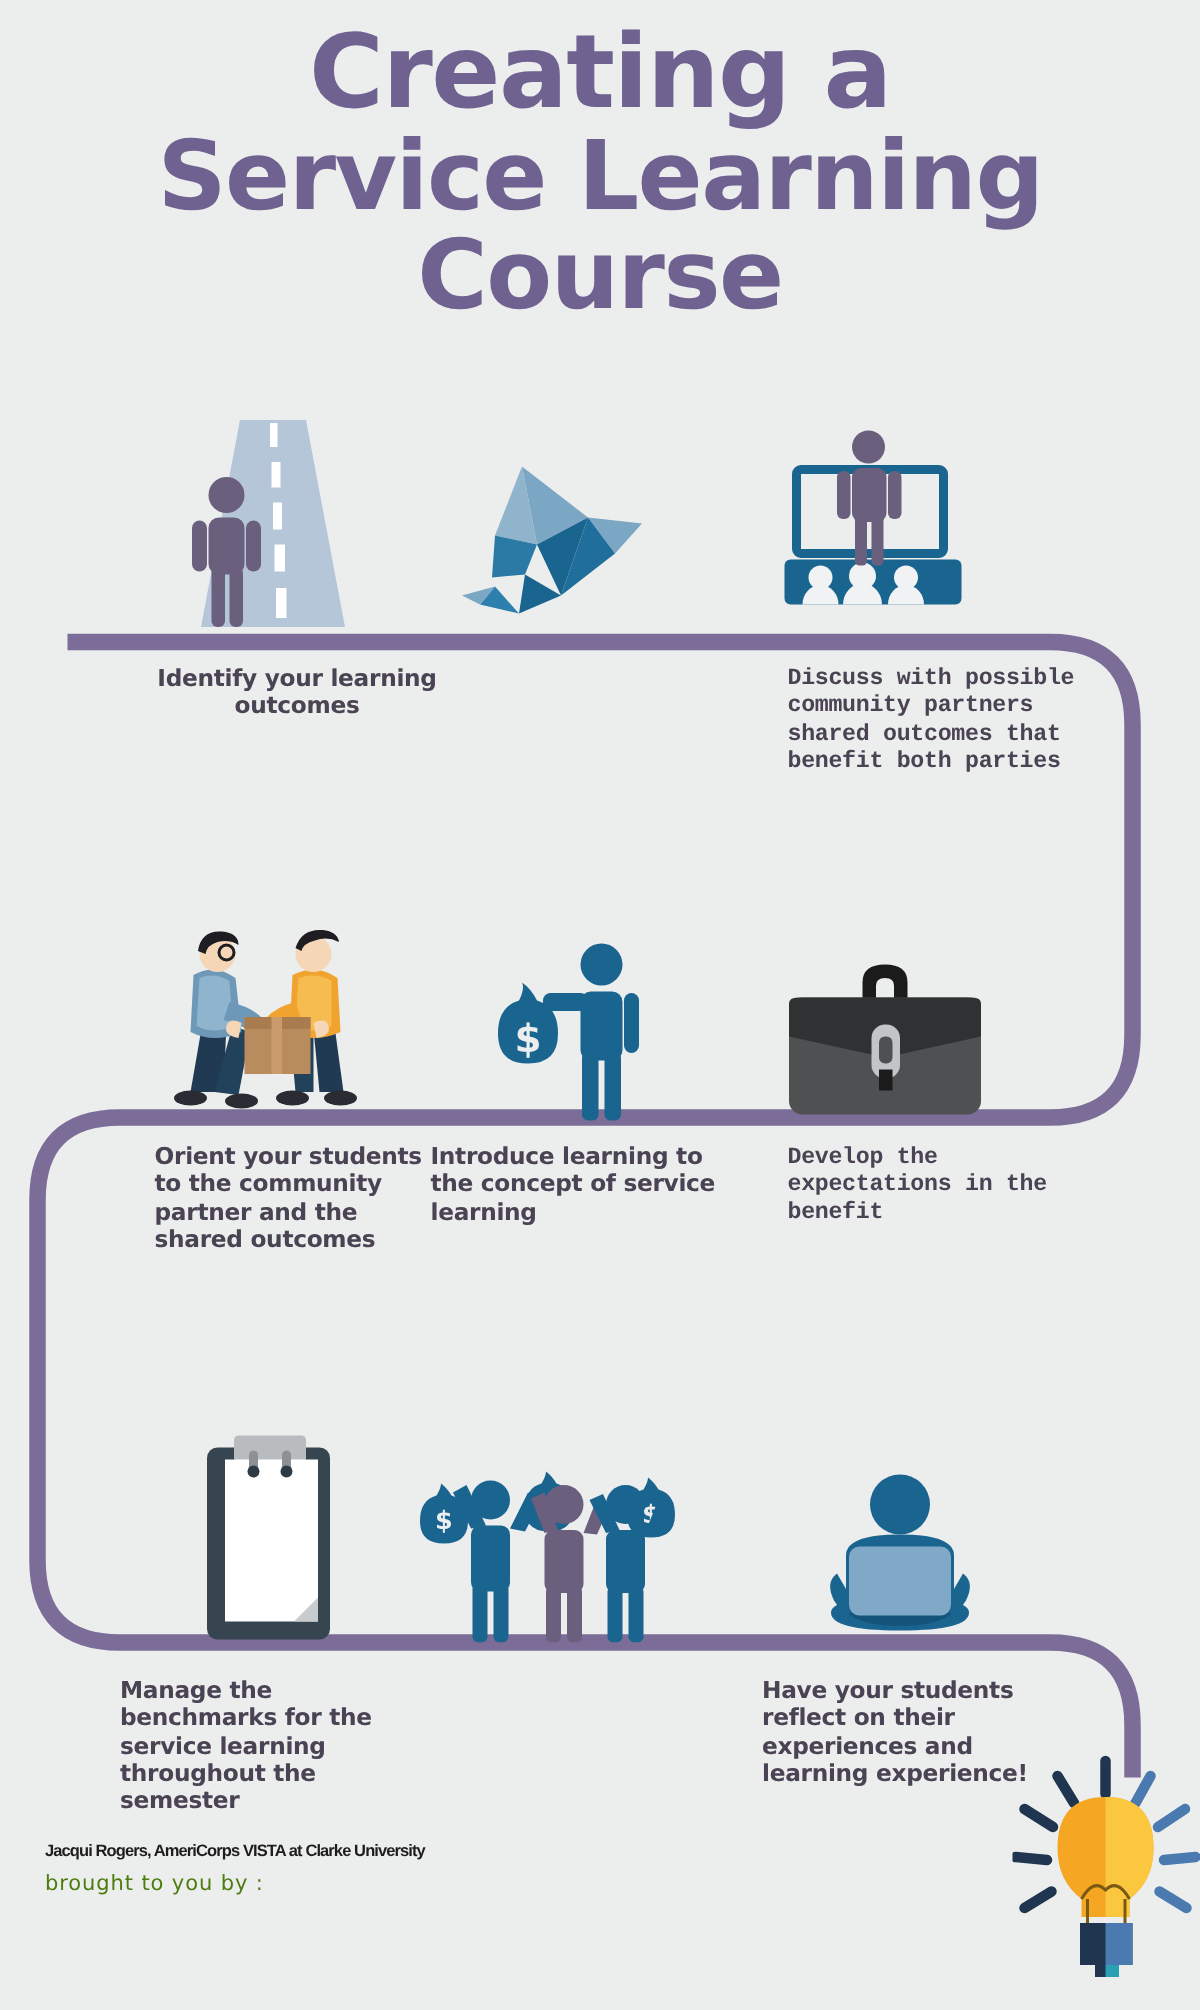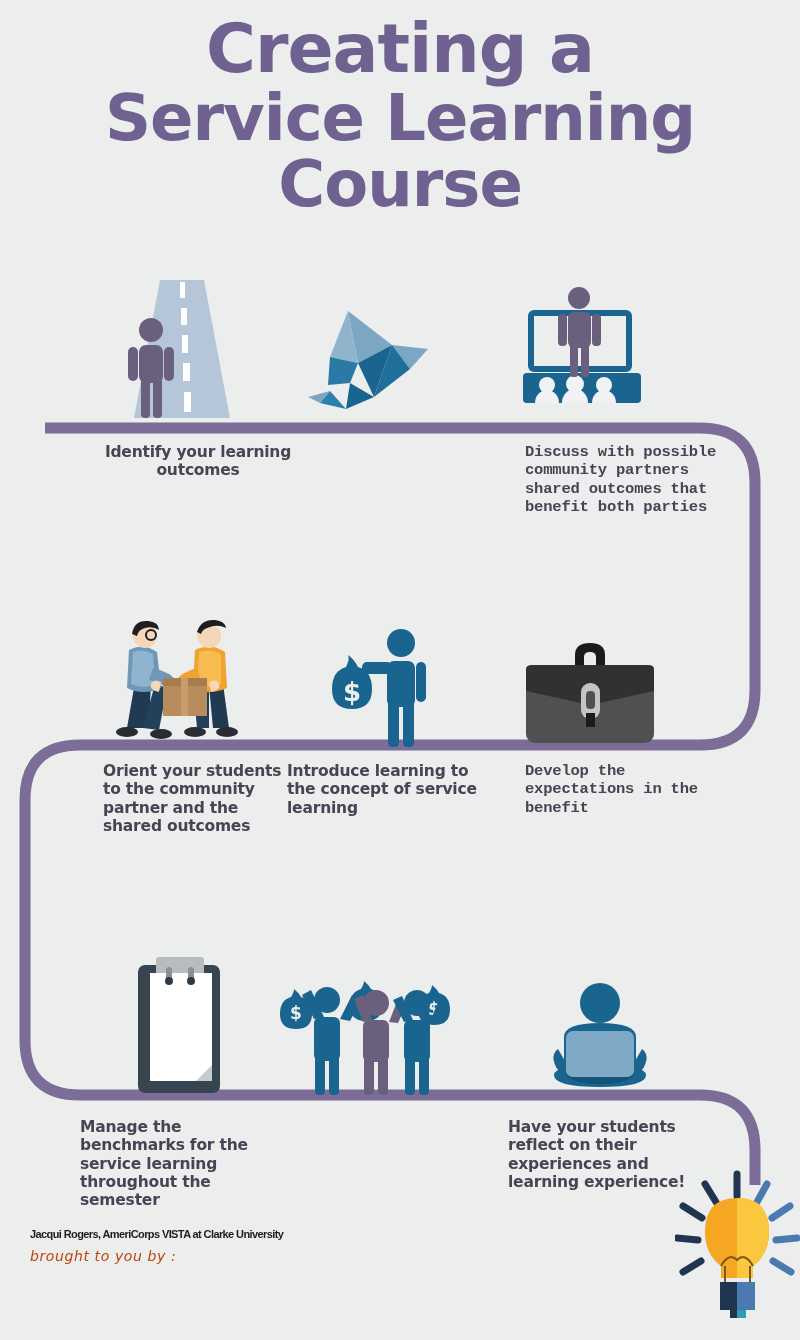--- a/index.html
+++ b/index.html
@@ -57,23 +57,22 @@
   .tx0 { left: 103px; }
   .tx1 { left: 287px; }
   .tx2 { left: 525px; font-family: Liberation Mono, monospace; }
 
   
   .credit-small {
     position: absolute;
     left: 30px; top: 1248px;
     font-family: "DejaVu Sans", sans-serif;
     font-size: 14px;
-    color: #c2410c;
+    color: #4d7c0f;
     letter-spacing: 0.6px;
-    font-style: italic;
   }
   .credit-main {
     position: absolute;
     left: 30px; top: 1228px;
     font-family: Liberation Sans, sans-serif;
     font-weight: 700;
     font-size: 11px;
     color: #1d1d1d;
     letter-spacing: -0.6px;
   }

